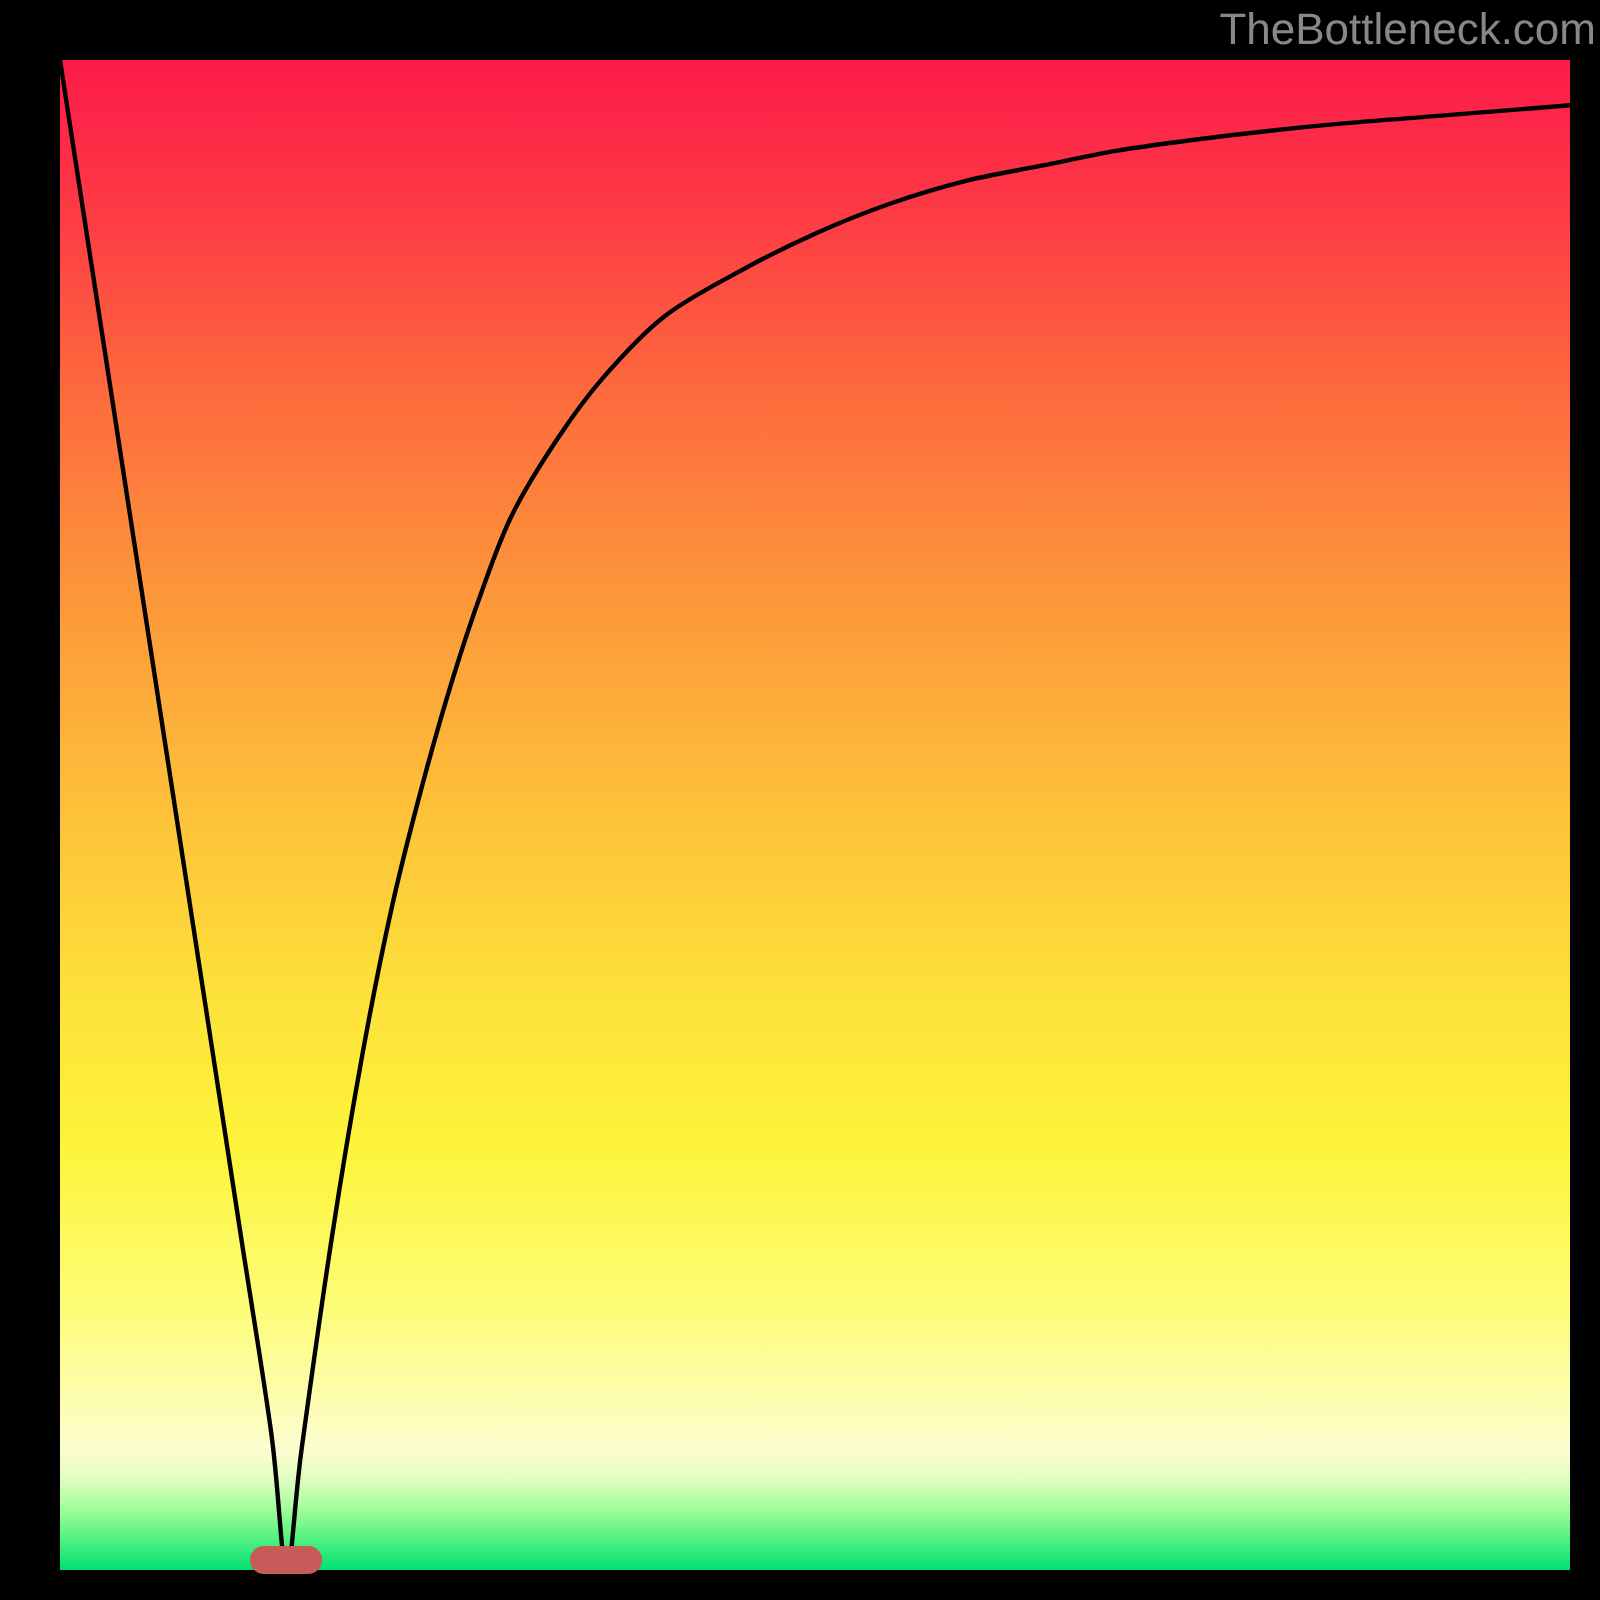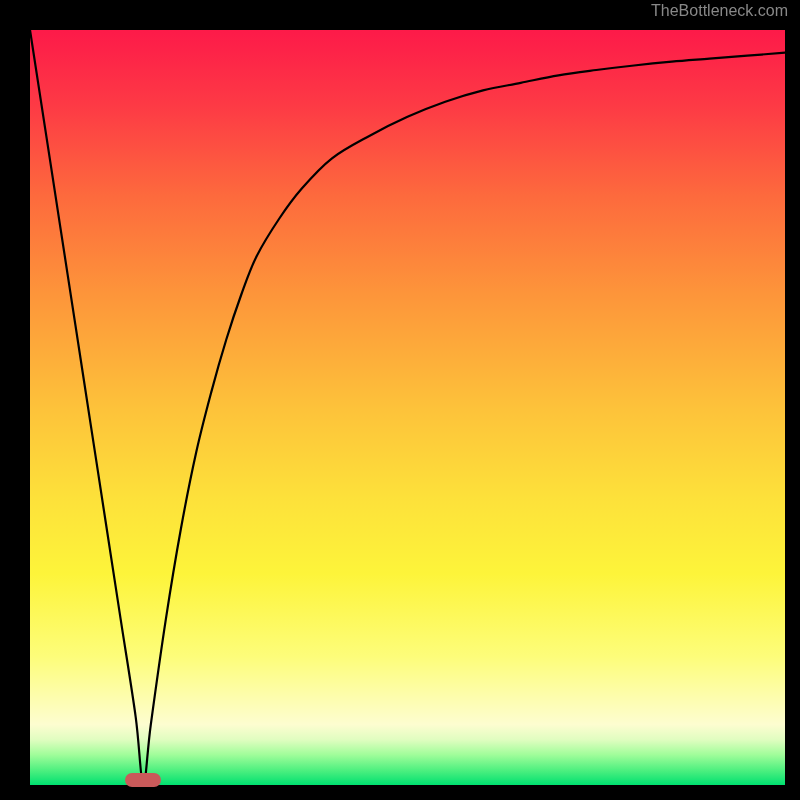--- a/index.html
+++ b/index.html
@@ -13,23 +13,23 @@
   }
   .frame {
     position: relative;
     width: 800px;
     height: 800px;
     background: #000;
   }
   .watermark {
     position: absolute;
     top: 2px;
-    right: 12px;
+    right: 2px;
     color: #888;
-    font-size: 16px;
+    font-size: 22px;
     font-weight: 500;
     z-index: 10;
     user-select: none;
   }
   .plot-area {
     position: absolute;
     left: 30px;
     top: 30px;
     width: 755px;
     height: 755px;

